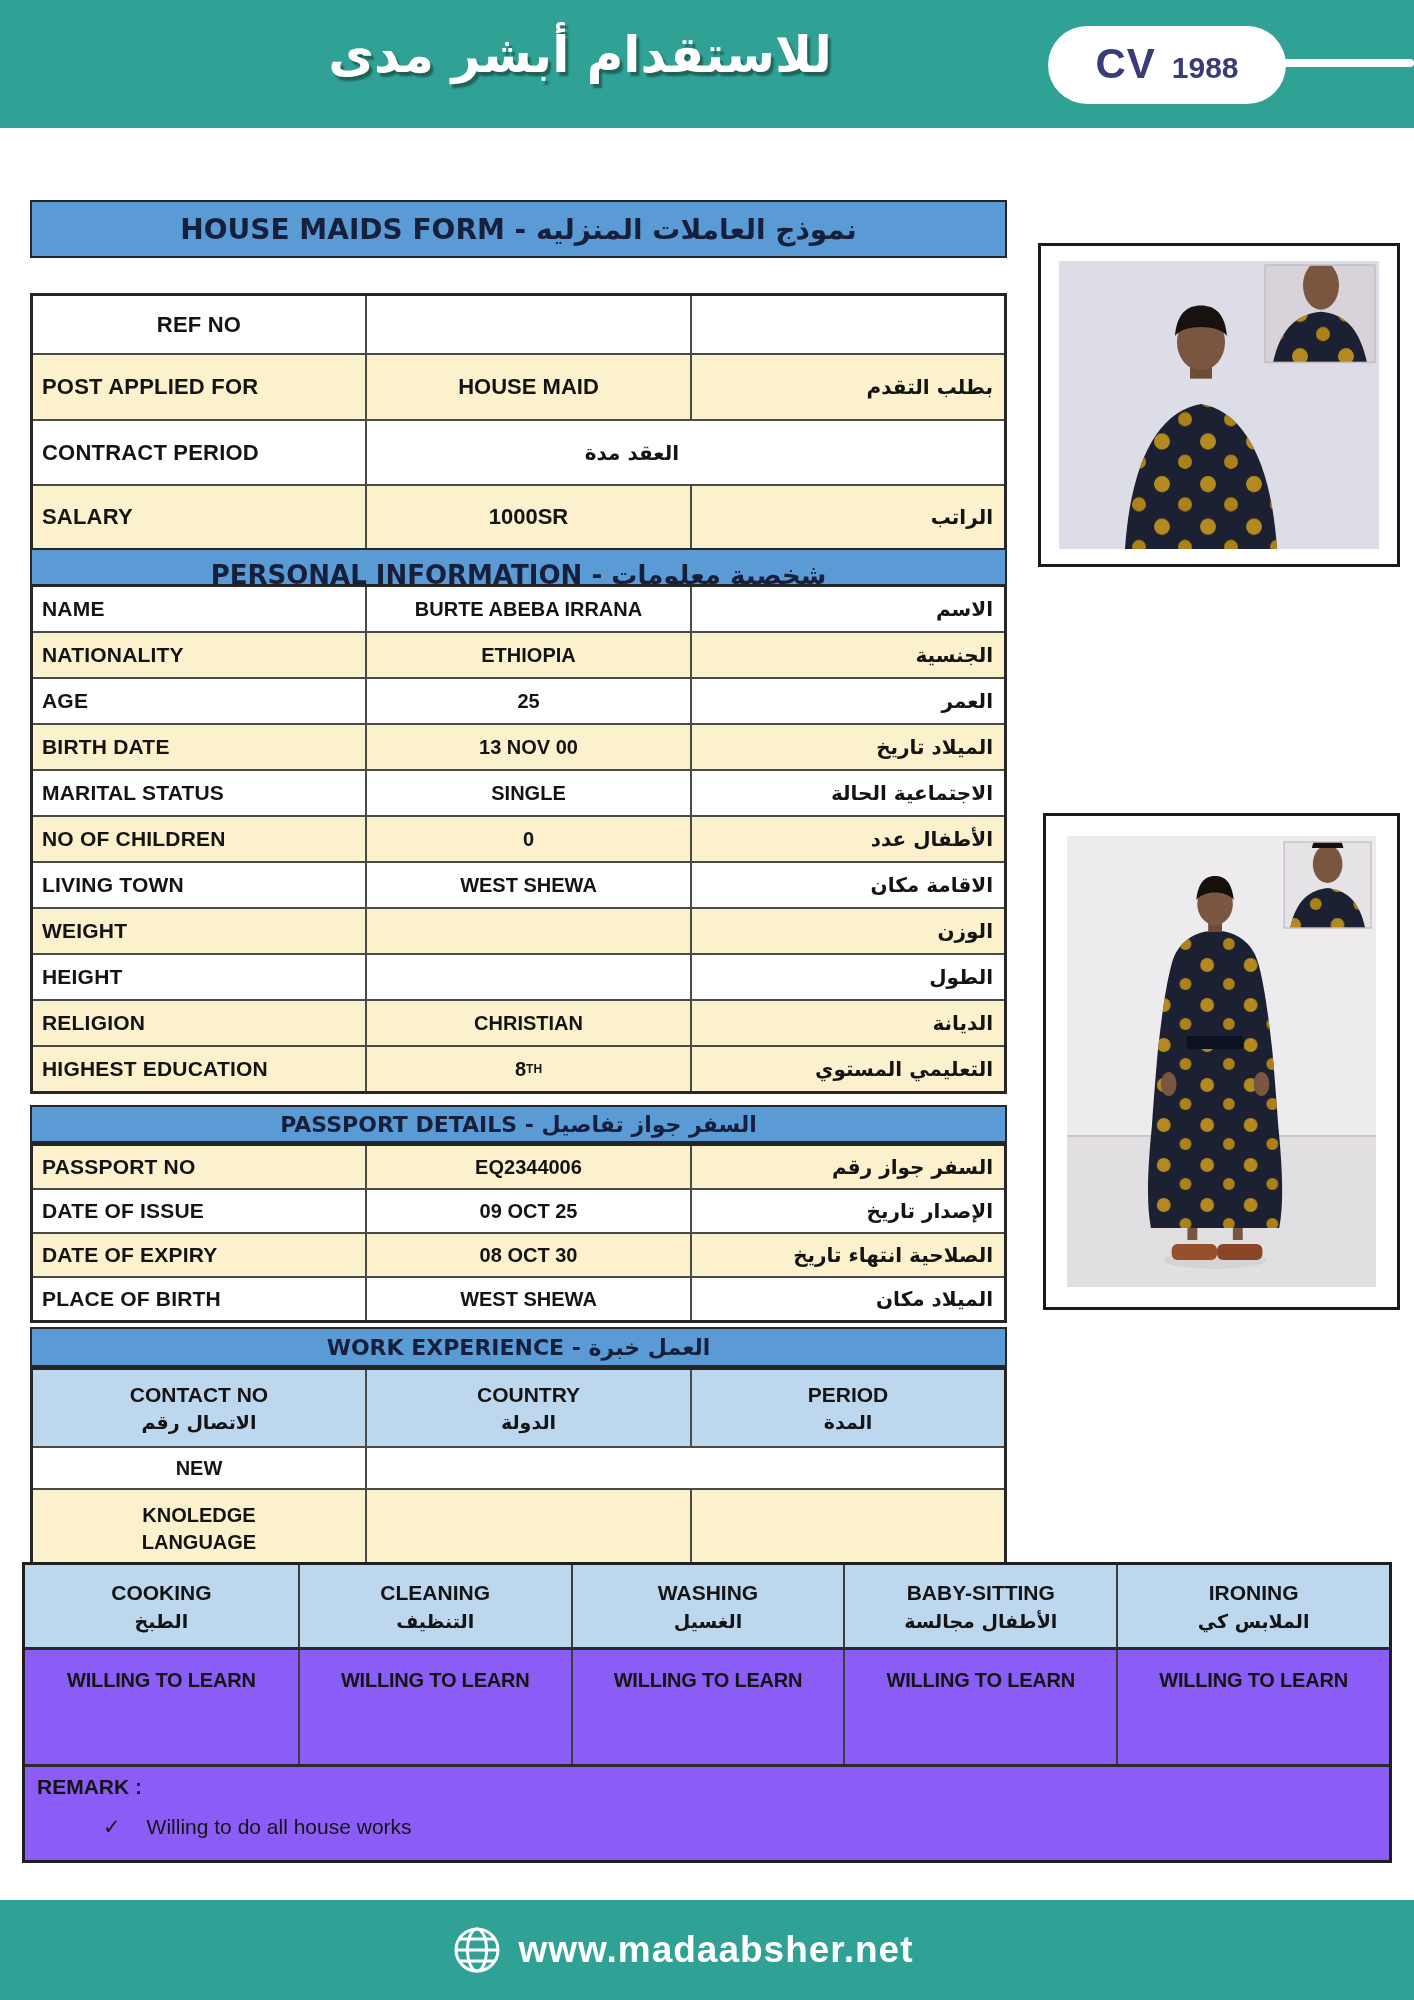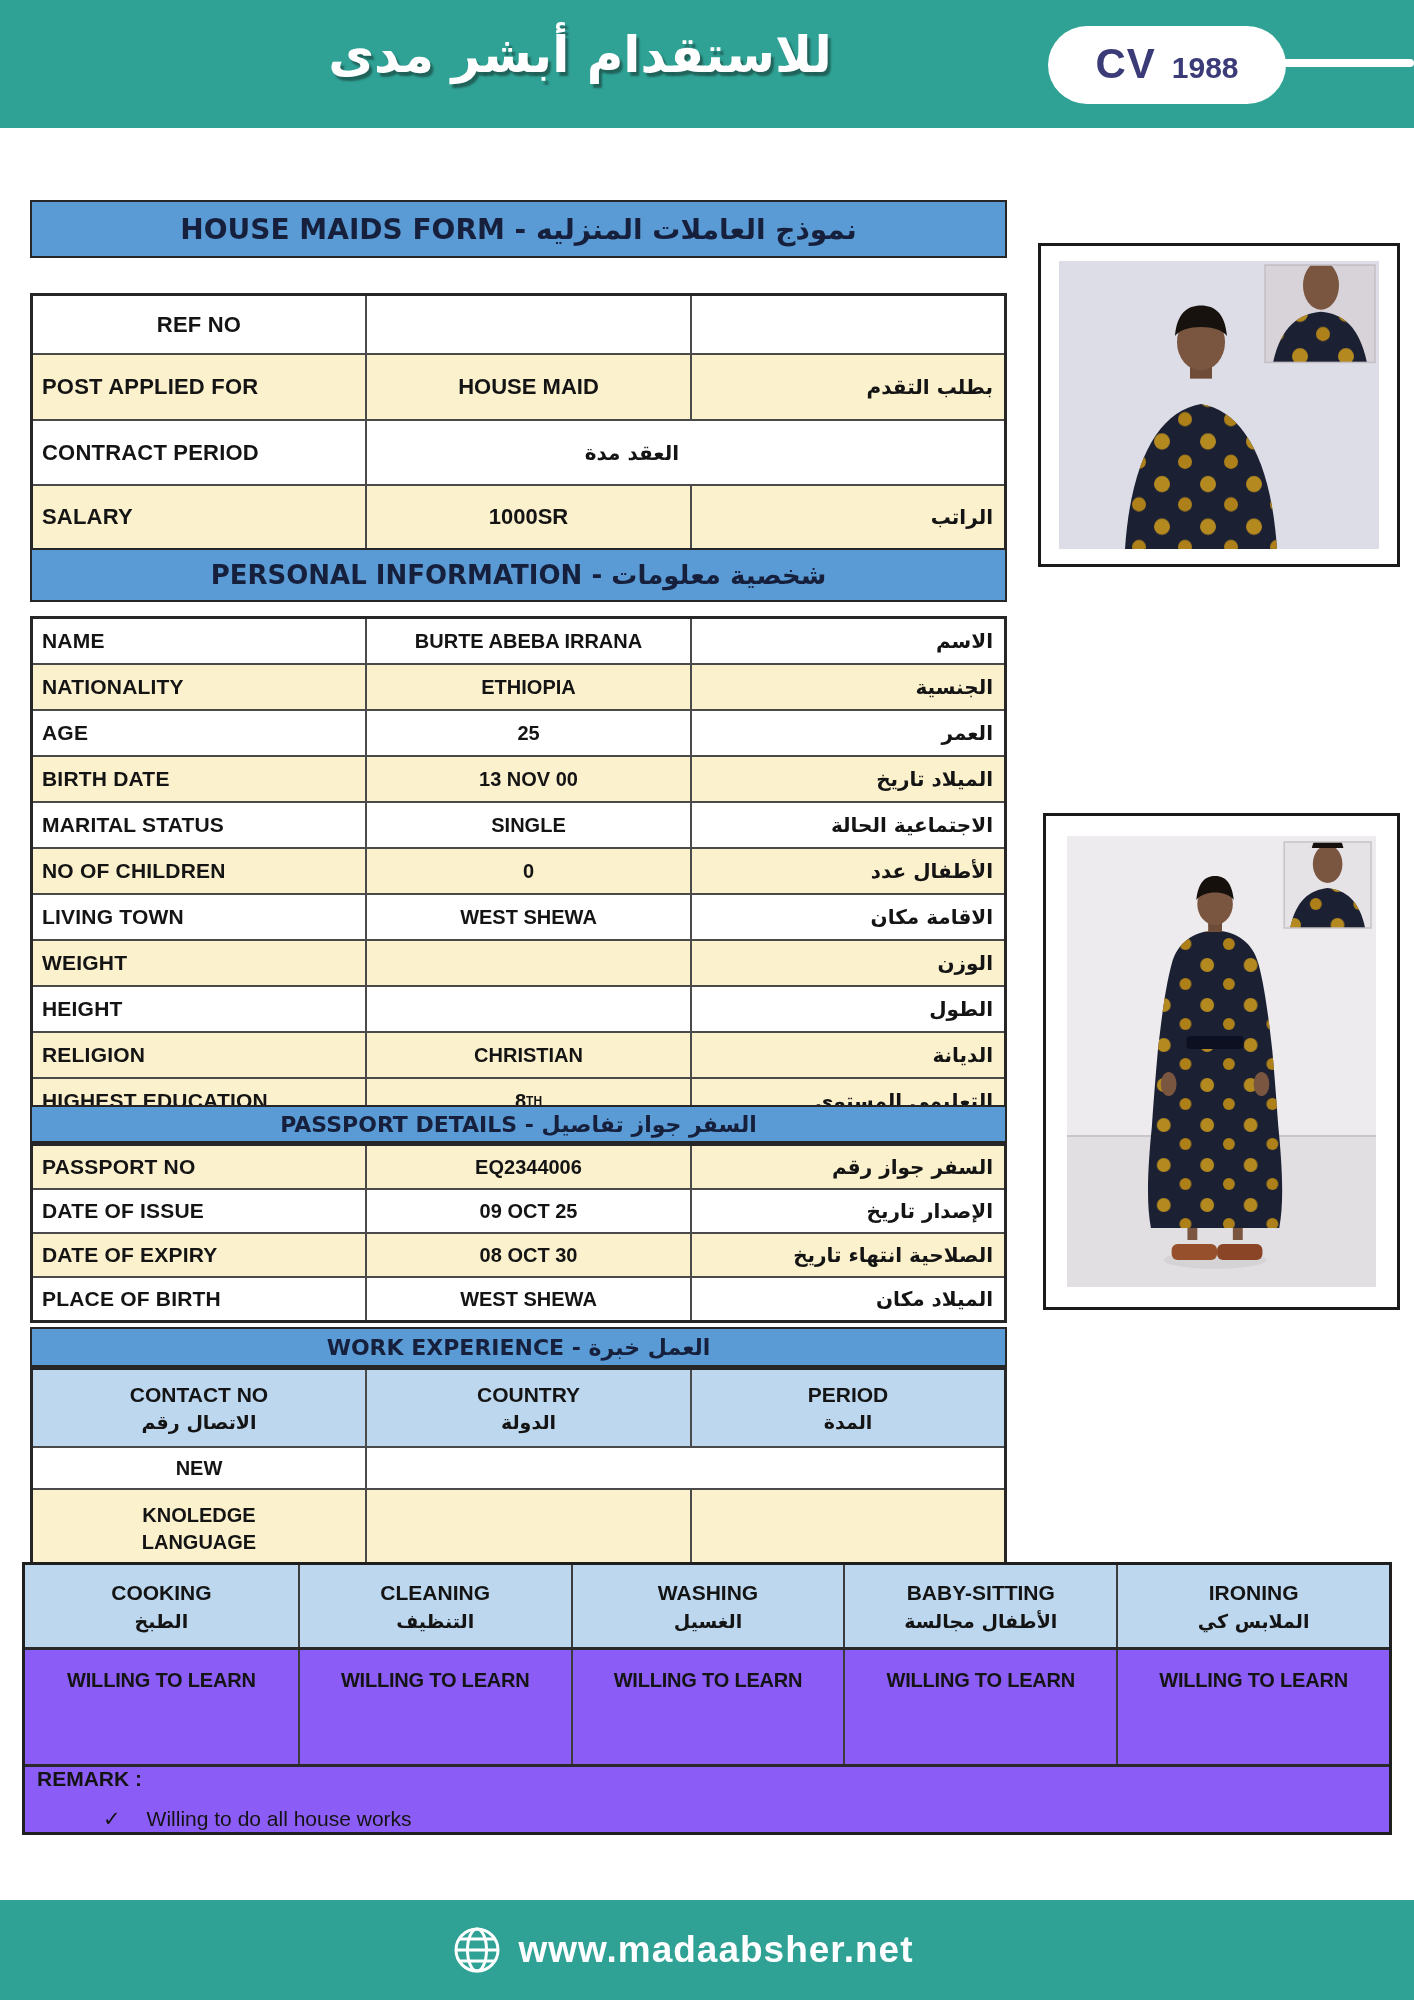--- a/index.html
+++ b/index.html
@@ -42,21 +42,21 @@
   
   .skills{position:absolute;left:22px;top:1562px;width:1370px;border:3px solid #1f1f1f;box-sizing:border-box;background:#8b5cf6;}
   .skrow{display:grid;grid-template-columns:repeat(5,1fr);}
   .skrow + .skrow{border-top:3px solid #2a2a2a;}
   .skcell{display:flex;flex-direction:column;align-items:center;box-sizing:border-box;}
   .skcell + .skcell{border-left:2px solid #3c3c3c;}
   .skhead{height:82px;background:#BDD7EE;justify-content:center;gap:5px;}
   .skhead .en{font-size:21px;font-weight:700;}
   .skhead .ar{font-size:19px;font-weight:700;font-family:"DejaVu Sans",sans-serif;}
   .skval{height:114px;justify-content:flex-start;padding-top:19px;font-size:20px;font-weight:700;letter-spacing:-.2px;}
-  .remark{border-top:3px solid #2a2a2a;height:68px;box-sizing:border-box;padding:0 12px;}
+  .remark{border-top:3px solid #2a2a2a;height:96px;box-sizing:border-box;padding:8px 12px;}
   .remark .rlab{font-size:21px;font-weight:800;}
   .remark .rline{margin:16px 0 0 66px;font-size:21px;font-weight:500;display:flex;gap:26px;align-items:center;}
   
   .footer{position:absolute;left:0;top:1900px;width:1414px;height:100px;background:#2FA295;
         display:flex;align-items:center;justify-content:center;gap:16px;padding-right:50px;box-sizing:border-box;}
   .footer .site{font-size:37px;font-weight:800;color:#ffffff;letter-spacing:1px;}
   
   .photo-frame{position:absolute;background:#ffffff;border:3px solid #1a1a1a;box-sizing:border-box;}
   .pf-top{left:1038px;top:243px;width:362px;height:324px;padding:15px 18px;}
   .pf-bottom{left:1043px;top:813px;width:357px;height:497px;padding:20px 21px;}
@@ -98,21 +98,21 @@
     <div class="trow" style="height:62px;">
       <div class="cell lab cream">SALARY</div>
       <div class="cell val cream">1000SR</div>
       <div class="cell arc cream">الراتب</div>
     </div>
   </div>
 
   <div class="leftcol titlebar" style="top:548px;height:54px;font-size:26px;justify-content:center;">
     <span>PERSONAL INFORMATION - معلومات‎ شخصية</span>
   </div>
-  <div class="leftcol tbl" style="top:616px;">
+  <div class="leftcol tbl" style="top:584px;">
     <div class="trow" style="height:44px;">
       <div class="cell lab white">NAME</div>
       <div class="cell val white">BURTE ABEBA IRRANA</div>
       <div class="cell arc white">الاسم</div>
     </div>
     <div class="trow" style="height:44px;">
       <div class="cell lab cream">NATIONALITY</div>
       <div class="cell val cream">ETHIOPIA</div>
       <div class="cell arc cream">الجنسية</div>
     </div>

